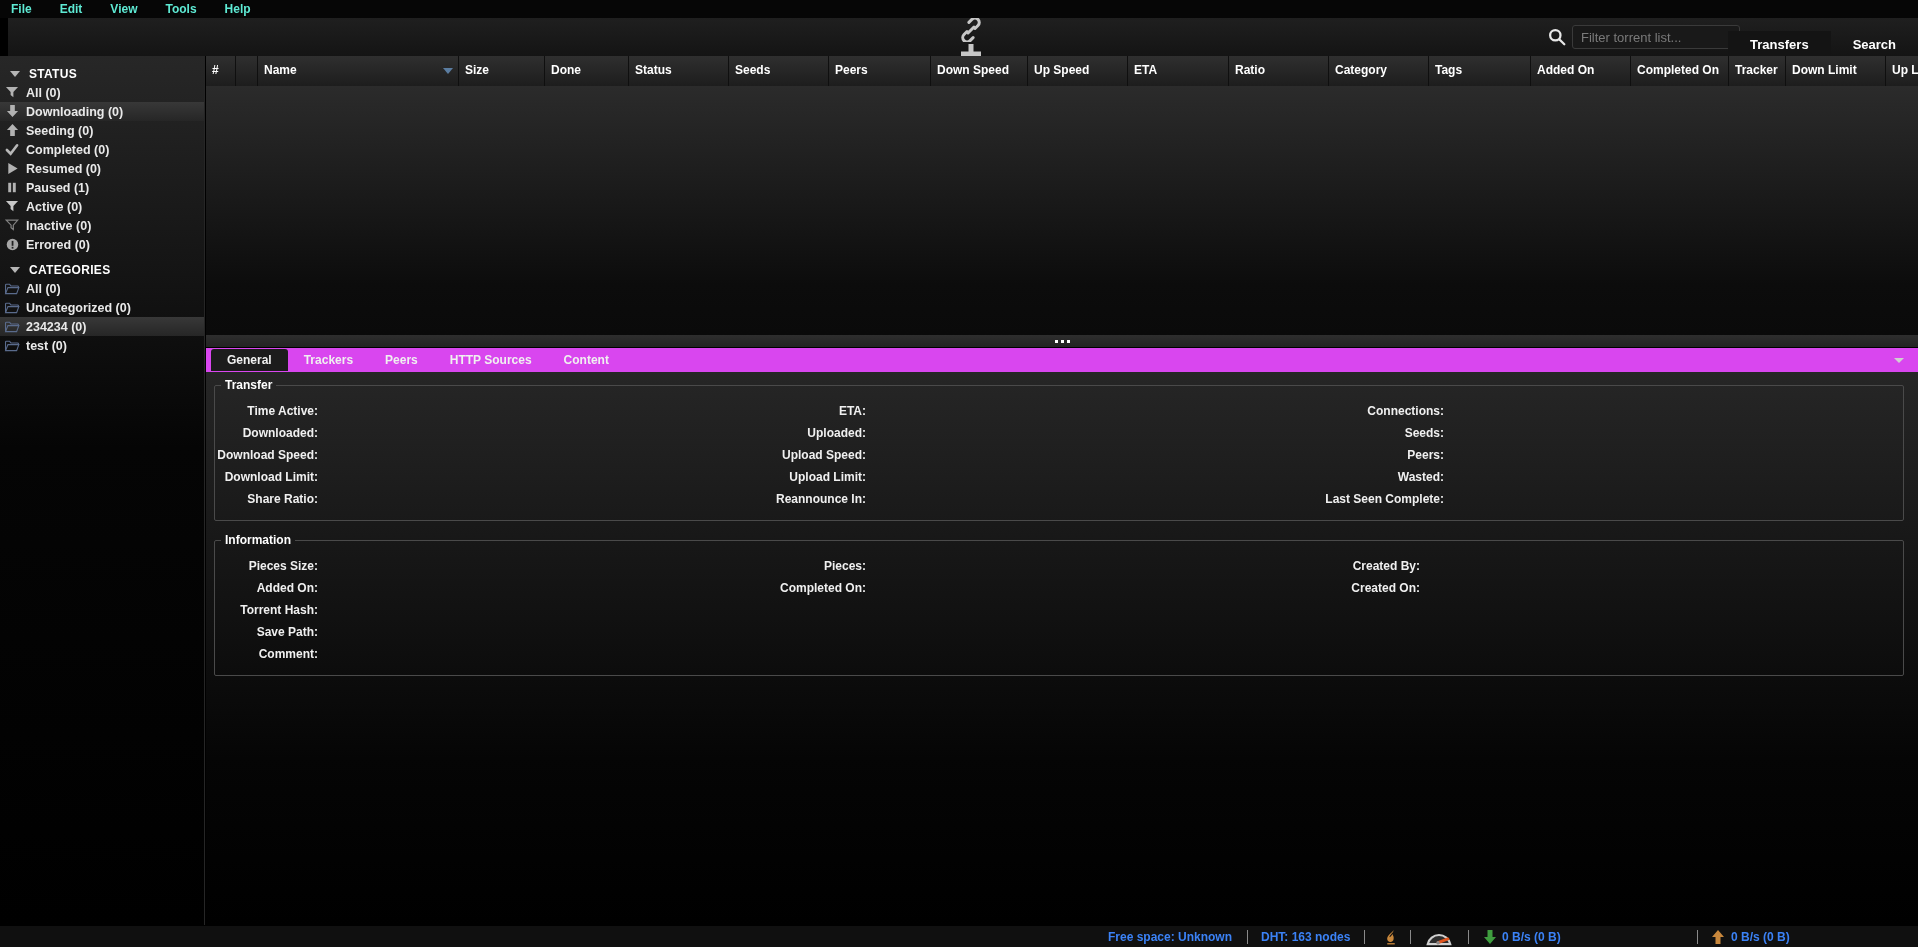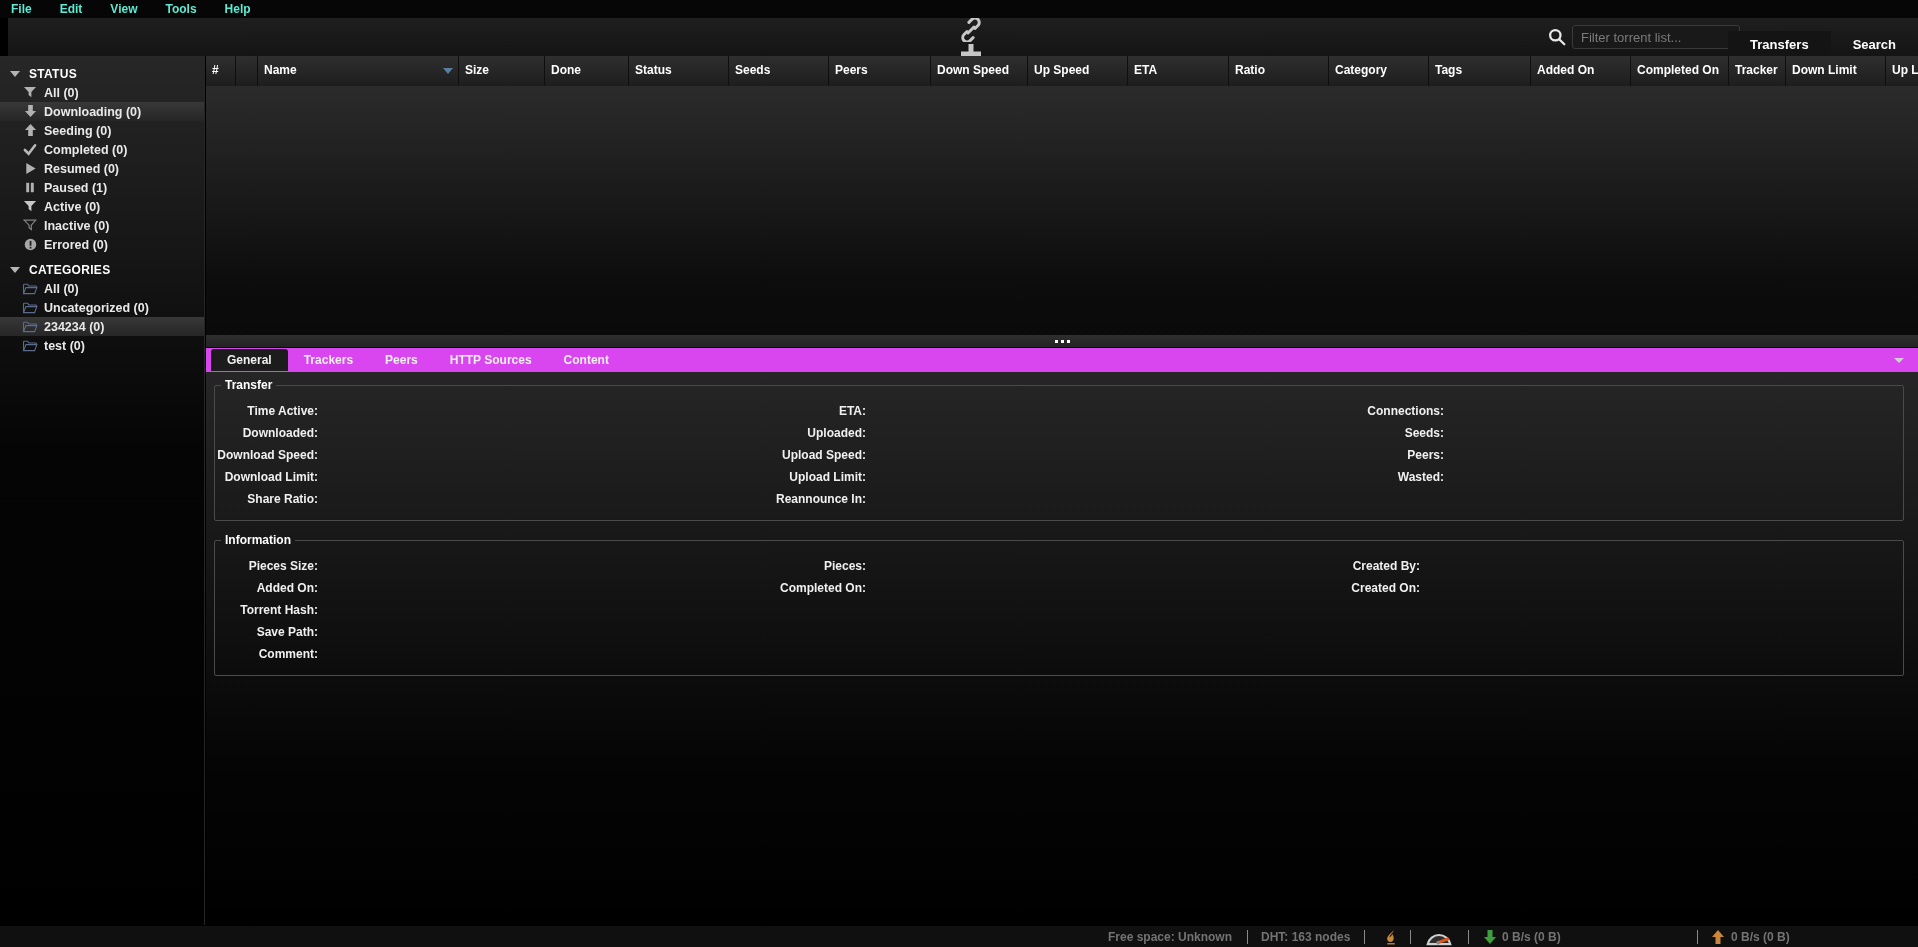--- a/index.html
+++ b/index.html
@@ -28,21 +28,21 @@
   .top-tab.sel { background:#141414; }
 
   
   .sidebar { position:absolute; left:0; top:56px; width:205px; bottom:22px;
              background:linear-gradient(180deg,#272727 0%,#050505 45%,#000 100%);
              border-right:1px solid #262626; overflow:hidden; }
   .side-header { display:flex; align-items:center; height:19px; margin-top:8px; padding-left:10px;
                  font-size:12px; font-weight:bold; color:#fff; letter-spacing:.3px; }
   .caret { width:0; height:0; border-left:5px solid transparent; border-right:5px solid transparent;
            border-top:6px solid #b5b5b5; margin-right:9px; }
-  .srow { display:flex; align-items:center; height:19px; padding-left:22px; cursor:default; }
+  .srow { display:flex; align-items:center; height:19px; padding-left:4px; cursor:default; }
   .srow.sel { background:linear-gradient(180deg,#383838,#262626);align-items:center; }
   .sic { width:16px; display:flex; justify-content:center; margin-right:6px; flex:0 0 16px; }
   .slabel { font-size:12.5px; font-weight:bold; color:#e9e9e9; white-space:nowrap; }
 
   
   .main { position:absolute; left:206px; top:56px; right:0; bottom:22px; display:flex; flex-direction:column; }
   .thead { display:flex; height:30px; flex:0 0 30px; }
   .hcell { flex:0 0 auto; position:relative; padding-left:6px; line-height:29px;
            font-size:12px; font-weight:bold; color:#fff; white-space:nowrap; overflow:hidden;
            background:linear-gradient(#2f2f2f,#1d1d1d); border-right:1px solid #0f0f0f; }
@@ -67,21 +67,21 @@
   .frow { position:relative; height:22px; line-height:22px; }
   .fl { position:absolute; top:0; text-align:right; font-size:12px; font-weight:bold;
         color:#f0f0f0; white-space:nowrap; }
   .l1 { left:0; width:103px; }
   .l2 { left:0; width:651px; }
   .l3 { left:0; width:1229px; }
   .l3i { left:0; width:1205px; }
 
   
   .statusbar { position:absolute; left:0; bottom:0; width:100%; height:22px; background:#101010;
-               border-top:1px solid #000; font-size:12px; font-weight:bold; color:#737373; }
+               border-top:1px solid #000; font-size:12px; font-weight:bold; color:#3b82f6; }
   .sb { position:absolute; top:0; height:22px; line-height:22px; white-space:nowrap; }
   .sbsep { position:absolute; top:4px; width:1px; height:14px; background:#8a8a8a; }
   .sbicon { display:flex; align-items:center; height:22px; }
 </style>
 </head>
 <body>
 
 <div class="app">
 
   <div class="menubar">
@@ -349,20 +349,21 @@
           <span class="fl l3">Peers:</span>
         </div>
         <div class="frow">
           <span class="fl l1">Download Limit:</span>
           <span class="fl l2">Upload Limit:</span>
           <span class="fl l3">Wasted:</span>
         </div>
         <div class="frow">
           <span class="fl l1">Share Ratio:</span>
           <span class="fl l2">Reannounce In:</span>
+          <span class="fl l3">Last Seen Complete:</span>
         </div>
       </fieldset>
 
       <fieldset class="info">
         <legend>Information</legend>
         <div class="frow">
           <span class="fl l1">Pieces Size:</span>
           <span class="fl l2">Pieces:</span>
           <span class="fl l3i">Created By:</span>
         </div>

